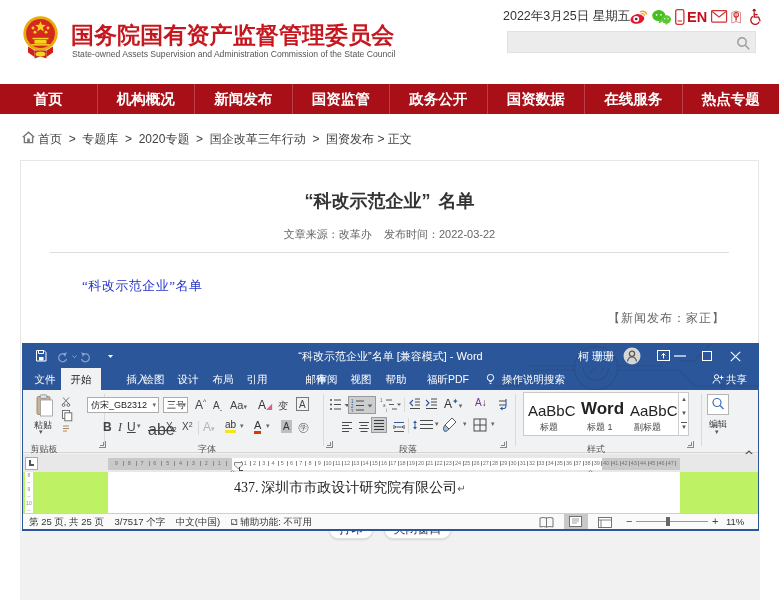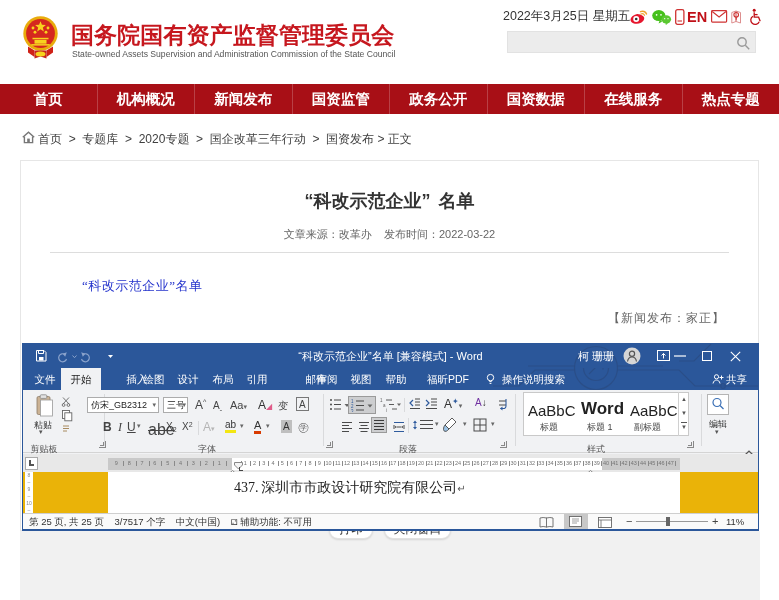--- a/index.html
+++ b/index.html
@@ -20,21 +20,21 @@
 #adiv { left:50px; top:252px; width:679px; border-top:1px solid #ddd; }
 #alink { left:82px; top:277px; font-size:13px; color:#2433cc; font-family:"Liberation Serif",serif; letter-spacing:0.5px; }
 #aeditor { left:0px; top:310px; width:725px; text-align:right; font-size:12px; color:#666; letter-spacing:1px; }
 #footer { left:20px; top:531px; width:740px; height:69px; background:#f1f1f1; }
 .ubtn { position:absolute; background:#fff; border:1px solid #e2e2e2; border-radius:9px; box-shadow:0 1px 2px rgba(0,0,0,0.12); font-size:12px; color:#333; text-align:center; line-height:22px; }
 #ww { left:22px; top:343px; width:737px; height:188px; background:#f1f2f4; border:1px solid #2b579a; border-bottom:2px solid #2b579a; }
 #ww .tbar { position:absolute; left:0; top:0; width:735px; height:24px; background:#2b579a; color:#fff; overflow:hidden; }
 #ww .tabs { position:absolute; left:0; top:24px; width:735px; height:22px; background:#2b579a; color:#fff; }
 #ww .ribbon { position:absolute; left:0; top:46px; width:735px; height:63px; background:#f1f2f4; border-bottom:1px solid #d4d4d4; }
 #ww .rulerrow { position:absolute; left:0; top:110px; width:735px; height:18px; background:#e8e8e8; }
-#ww .docarea { position:absolute; left:0; top:128px; width:735px; height:41px; background:#eab308; }
+#ww .docarea { position:absolute; left:0; top:128px; width:735px; height:41px; background:#bef264; }
 #ww .sbar { position:absolute; left:0; top:169px; width:735px; height:16px; background:#fafafa; border-top:1px solid #cfcfcf; font-size:9.5px; color:#333; }
 .tab { position:absolute; top:0; height:22px; line-height:22px; font-size:10.5px; color:#fff; text-align:center; }
 .tabsel { background:#f1f2f4; color:#1f1f1f; }
 .glabel { position:absolute; top:53px; font-size:9px; color:#555; text-align:center; }
 .gsep { position:absolute; top:4px; height:52px; border-left:1px solid #d9dadc; }
 .combo { position:absolute; background:#fff; border:1px solid #acacac; font-size:9px; color:#222; line-height:14px; padding-left:3px; }
 .ric { position:absolute; font-size:11px; color:#444; }
 .rlr i { position:absolute; font-style:normal; width:12px; text-align:center; top:2px; }
 .rlr b { position:absolute; font-weight:normal; top:3px; width:1px; height:5px; background:#8a8a8a; }
 .dl { position:absolute; width:7px; height:7px; border-right:1px solid #888; border-bottom:1px solid #888; }

